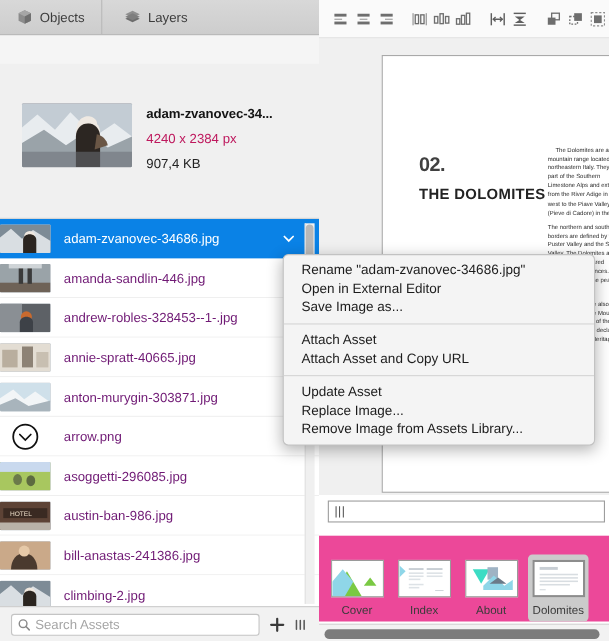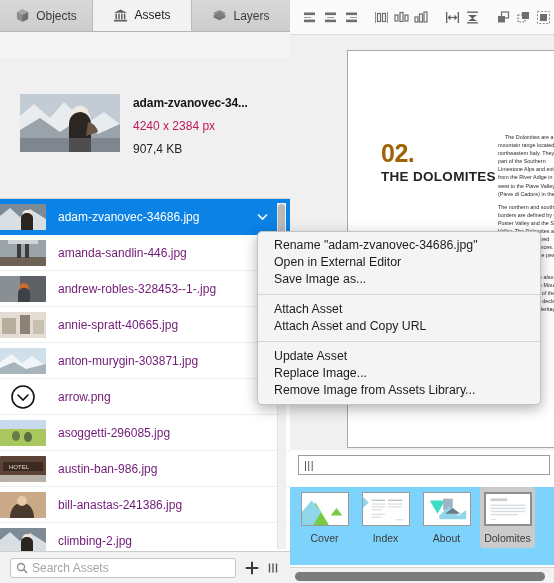--- a/index.html
+++ b/index.html
@@ -66,33 +66,33 @@
   #right{position:absolute;left:290px;top:0;width:264px;height:583px;background:#ffffff;overflow:hidden;}
   .toolbar{position:absolute;left:0;top:0;width:264px;height:34px;background:#fafafa;border-bottom:1px solid #d9d9d9;
     display:flex;align-items:center;}
   .tb-group{display:flex;align-items:center;gap:3px;}
   .tb-ico{width:17px;height:17px;display:block;}
   .tb-sep{width:14px;}
 
   .canvasarea{position:absolute;left:0;top:35px;width:264px;height:415px;background:#f0f0f0;overflow:hidden;}
   .page{position:absolute;left:57px;top:15px;width:215px;height:398px;background:#fff;border:1px solid #a9a9a9;
     box-sizing:border-box;overflow:hidden;}
-  .doc-num{position:absolute;left:33px;top:88px;font-size:25px;font-weight:bold;letter-spacing:-.5px;color:#a16207;}
+  .doc-num{position:absolute;left:33px;top:88px;font-size:18px;font-weight:bold;letter-spacing:-.5px;color:#404040;}
   .doc-title{position:absolute;left:33px;top:118px;font-size:13.5px;font-weight:bold;letter-spacing:.3px;color:#232323;}
   .doc-body{position:absolute;left:150px;top:82px;width:72px;font-size:5.4px;line-height:8.1px;color:#2b2b2b;
     text-align:left;}
   .doc-body p{margin:0 0 5px 0;}
   .doc-body p:first-child{text-indent:7px;}
 
   .pagefield{position:absolute;left:8px;top:455px;width:252px;height:20px;border:1px solid #9d9d9d;background:#fff;
     box-sizing:border-box;display:flex;align-items:center;padding-left:5px;}
   .pagefield .cur{font-size:11px;color:#4a4a4a;letter-spacing:.5px;}
 
-  .thumbstrip{position:absolute;left:0;top:487px;width:264px;height:78px;background:#7dd3fc;display:flex;
-    align-items:flex-start;padding-left:7px;gap:6px;box-sizing:border-box;}
+  .thumbstrip{position:absolute;left:0;top:487px;width:264px;height:78px;background:#ec4899;display:flex;
+    align-items:flex-end;padding-left:7px;gap:6px;box-sizing:border-box;}
   .pthumb{width:55px;padding:5px 3px 4px;border-radius:4px;box-sizing:border-box;text-align:center;}
   .pthumb.active{background:#cbcbcb;}
   .pt-img{width:48px;height:34px;margin:0 auto;border:1px solid #9a9a9a;background:#fff;box-sizing:border-box;overflow:hidden;}
   .pthumb.active .pt-img{border:2px solid #8d8d8d;}
   .pt-lbl{margin-top:6px;font-size:10.5px;color:#3b3b3b;white-space:nowrap;}
 
   .hscroll{position:absolute;left:0;top:567px;width:264px;height:16px;background:#f2f2f2;border-top:1px solid #d4d4d4;}
   .hscroll .hthumb{position:absolute;left:5px;top:4px;width:250px;height:9px;border-radius:5px;background:#7c7c7c;}
 
   
@@ -110,31 +110,20 @@
   <div id="left-panel">
 
     <div class="tabbar">
       <div class="tab t0">
         <svg class="tab-ico" viewBox="0 0 16 16">
           <path d="M8 1.4 14 4.4v7.2L8 14.6 2 11.6V4.4Z" fill="#8c8c8c"></path>
           <path d="M8 1.4 14 4.4 8 7.4 2 4.4Z" fill="#a6a6a6"></path>
           <path d="M8 7.4 14 4.4v7.2L8 14.6Z" fill="#6f6f6f"></path>
         </svg>
         <span>Objects</span>
-      </div>
-      <div class="tab t1">
-        <svg class="tab-ico" viewBox="0 0 16 16">
-          <path d="M8 1.5 15 5H1Z" fill="#5f5f5f"></path>
-          <rect x="2.6" y="6" width="1.6" height="6" fill="#5f5f5f"></rect>
-          <rect x="5.6" y="6" width="1.6" height="6" fill="#5f5f5f"></rect>
-          <rect x="8.6" y="6" width="1.6" height="6" fill="#5f5f5f"></rect>
-          <rect x="11.6" y="6" width="1.6" height="6" fill="#5f5f5f"></rect>
-          <rect x="1" y="12.6" width="14" height="1.8" fill="#5f5f5f"></rect>
-        </svg>
-        <span>Assets</span>
       </div>
       <div class="tab t2">
         <svg class="tab-ico" viewBox="0 0 16 16">
           <path d="M8 2 15 5.4 8 8.8 1 5.4Z" fill="#8f8f8f"></path>
           <path d="M8 6.2 15 9.6 8 13 1 9.6Z" fill="#6d6d6d"></path>
           <path d="M8 4.2 15 7.6 8 11 1 7.6Z" fill="#7e7e7e"></path>
         </svg>
         <span>Layers</span>
       </div>
     </div>

